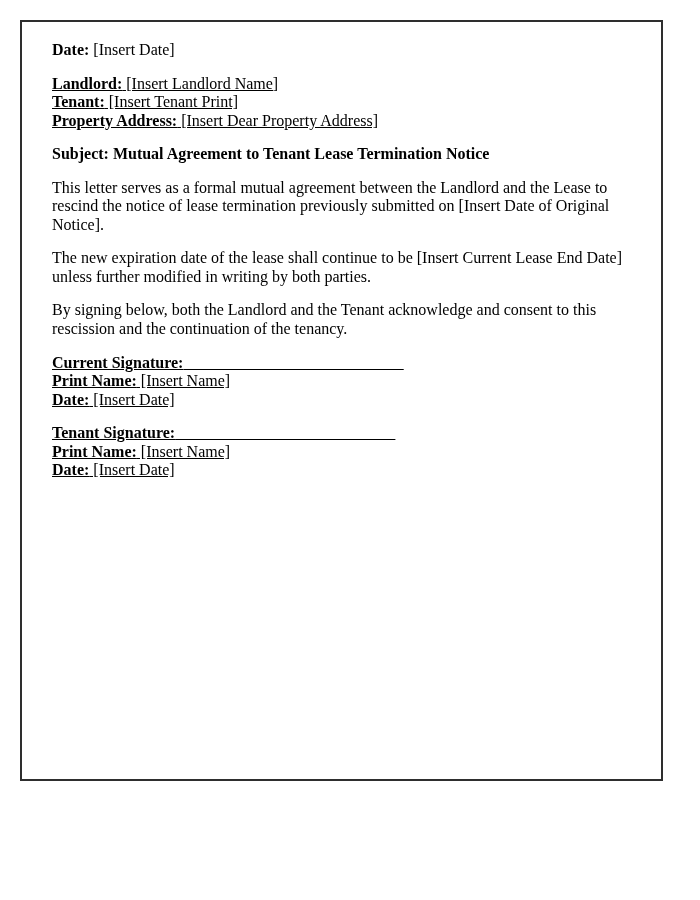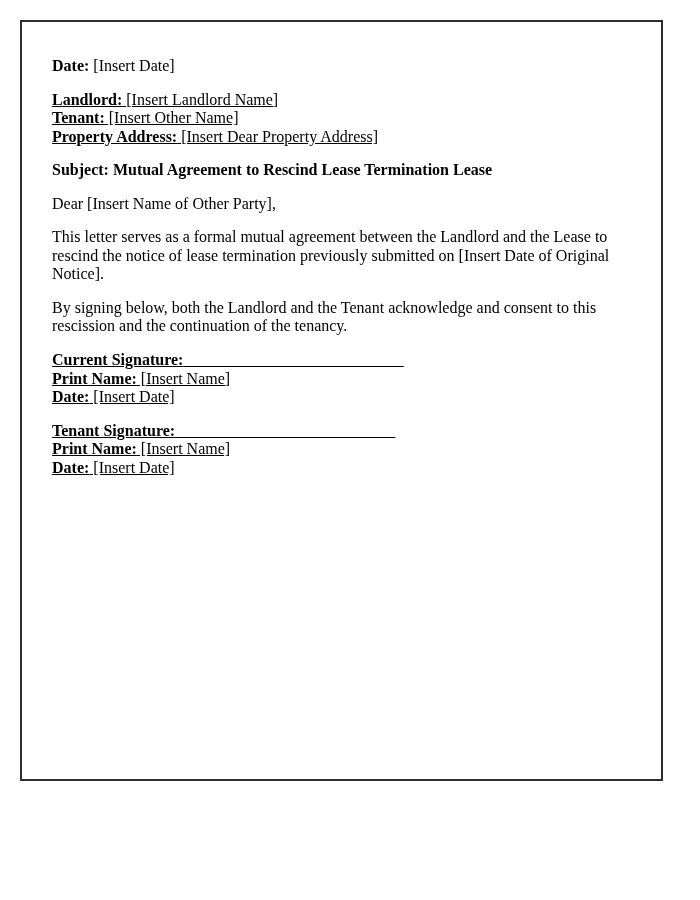--- a/index.html
+++ b/index.html
@@ -12,47 +12,47 @@
     font-size: 16px;
     color: #000000;
     position: relative;
   }
   .letter-box {
     position: absolute;
     left: 20px; top: 20px;
     width: 643px; height: 761px;
     border: 2px solid #2e2e2e;
     background: #ffffff;
-    padding: 35px 30px 0 30px;
+    padding: 19px 30px 0 30px;
     overflow: hidden;
   }
   .para { margin: 0 0 15px 0; line-height: 1.16; }
   .bold { font-weight: bold; }
   .line { display: block; text-decoration: underline; }
 </style>
 </head>
 <body>
 
 <div class="letter-box">
 
   <p class="para">
     <span class="bold">Date:</span><span> [Insert Date]</span>
   </p>
 
   <p class="para">
     <span class="line"><span class="bold">Landlord:</span><span> [Insert Landlord Name]</span></span>
-    <span class="line"><span class="bold">Tenant:</span><span> [Insert Other Name]</span></span>
+    <span class="line"><span class="bold">Tenant:</span><span> [Insert Tenant Print]</span></span>
     <span class="line"><span class="bold">Property Address:</span><span> [Insert Dear Property Address]</span></span>
   </p>
 
-  <p class="para bold">Subject: Mutual Agreement to Rescind Lease Termination Lease</p>
+  <p class="para bold">Subject: Mutual Agreement to Tenant Lease Termination Notice</p>
 
-  <p class="para">Dear [Insert Name of Other Party],</p>
 
   <p class="para">This letter serves as a formal mutual agreement between the Landlord and the Lease to rescind the notice of lease termination previously submitted on [Insert Date of Original Notice].</p>
+  <p class="para">The new expiration date of the lease shall continue to be [Insert Current Lease End Date] unless further modified in writing by both parties.</p>
   <p class="para">By signing below, both the Landlord and the Tenant acknowledge and consent to this rescission and the continuation of the tenancy.</p>
 
   <p class="para">
     <span class="line"><span class="bold">Current Signature:</span><span> ___________________________</span></span>
     <span class="line"><span class="bold">Print Name:</span><span> [Insert Name]</span></span>
     <span class="line"><span class="bold">Date:</span><span> [Insert Date]</span></span>
   </p>
 
   <p class="para">
     <span class="line"><span class="bold">Tenant Signature:</span><span> ___________________________</span></span>

